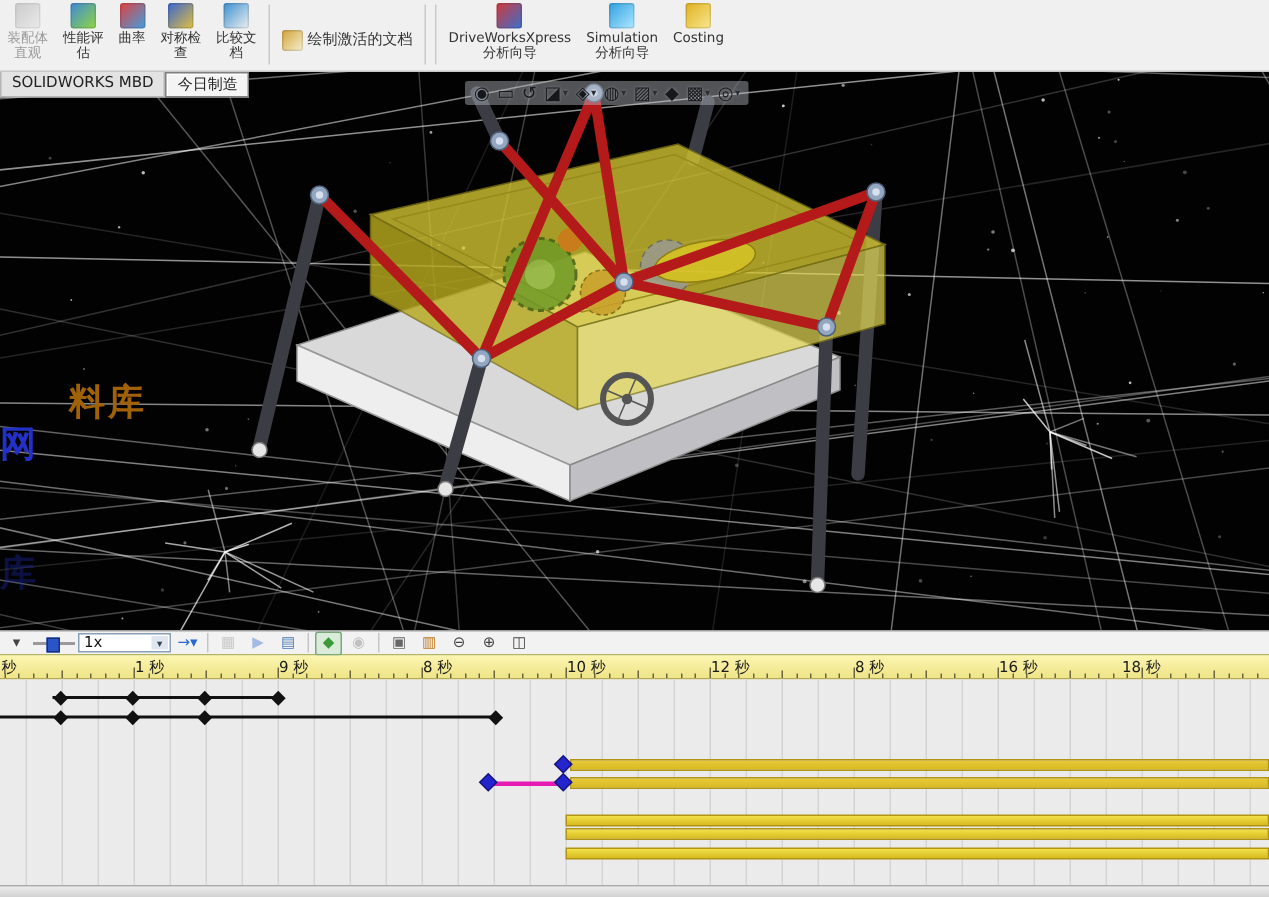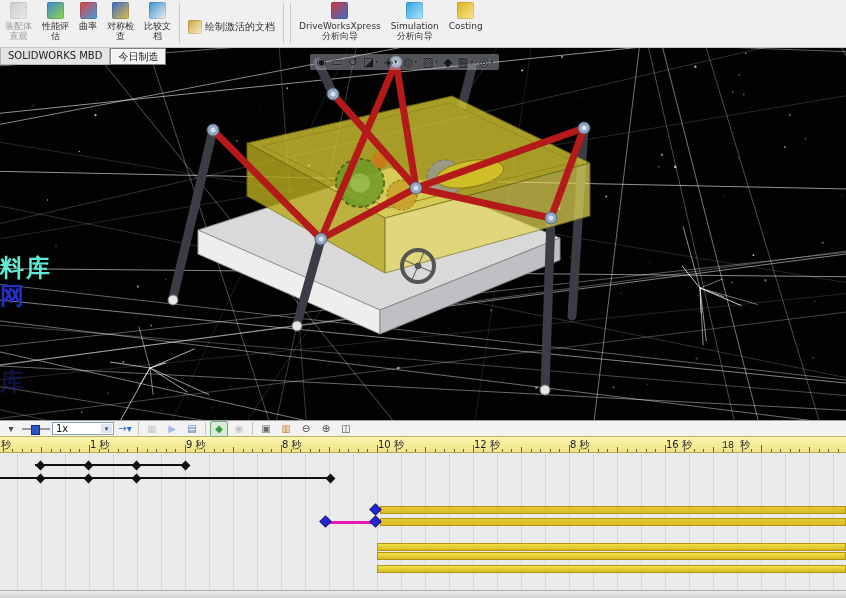--- a/index.html
+++ b/index.html
@@ -342,21 +342,21 @@
           <circle cx="396" cy="14" r="2.5"></circle>
         <circle cx="584" cy="80" r="2.5"></circle>
           <circle cx="321" cy="191" r="2.5"></circle>
           <circle cx="416" cy="140" r="2.5"></circle>
         <circle cx="551" cy="170" r="2.5"></circle>
       </g>
     </g>
   </svg>
 
   <div id="wm-holder">
-      <div class="wm" style="top: 204px; color: #5eead4;">料库</div>
+      <div class="wm" style="top: 204px; color: #a16207; padding-left: 46px;">料库</div>
       <div class="wm" style="top: 232px; color: rgb(34, 48, 200);">网</div>
       <div class="wm faint" style="top: 318px; color: rgb(34, 48, 200);">库</div>
     </div>
   <div class="hud" id="hud">
       <div class="hudbtn">
         <span>◉</span>
       </div>
       <div class="hudbtn">
         <span>▭</span>
       </div>
@@ -514,21 +514,21 @@
     <div class="rtick" style="left: 828px; height: 3px;"></div>
     <div class="rtick" style="left: 838px; height: 3px;"></div>
     <div class="rlabel" style="left: 1px;">秒</div>
     <div class="rlabel" style="left: 90px;">1 秒</div>
     <div class="rlabel" style="left: 186px;">9 秒</div>
     <div class="rlabel" style="left: 282px;">8 秒</div>
     <div class="rlabel" style="left: 378px;">10 秒</div>
     <div class="rlabel" style="left: 474px;">12 秒</div>
     <div class="rlabel" style="left: 570px;">8 秒</div>
     <div class="rlabel" style="left: 666px;">16 秒</div>
-    <div class="rlabel" style="left: 722px; font-family: Liberation Mono, monospace;">18 秒</div>
+    <div class="rlabel" style="left: 748px;">18 秒</div>
   </div>
 
 <div class="timeline" id="timeline">
     <div class="grid" style="left: 17px; background: rgb(213, 213, 213);"></div>
     <div class="grid" style="left: 41px; background: rgb(213, 213, 213);"></div>
     <div class="grid" style="left: 65px; background: rgb(213, 213, 213);"></div>
     <div class="grid" style="left: 89px; background: rgb(213, 213, 213);"></div>
     <div class="grid" style="left: 113px; background: rgb(213, 213, 213);"></div>
     <div class="grid" style="left: 137px; background: rgb(213, 213, 213);"></div>
     <div class="grid" style="left: 161px; background: rgb(213, 213, 213);"></div>

